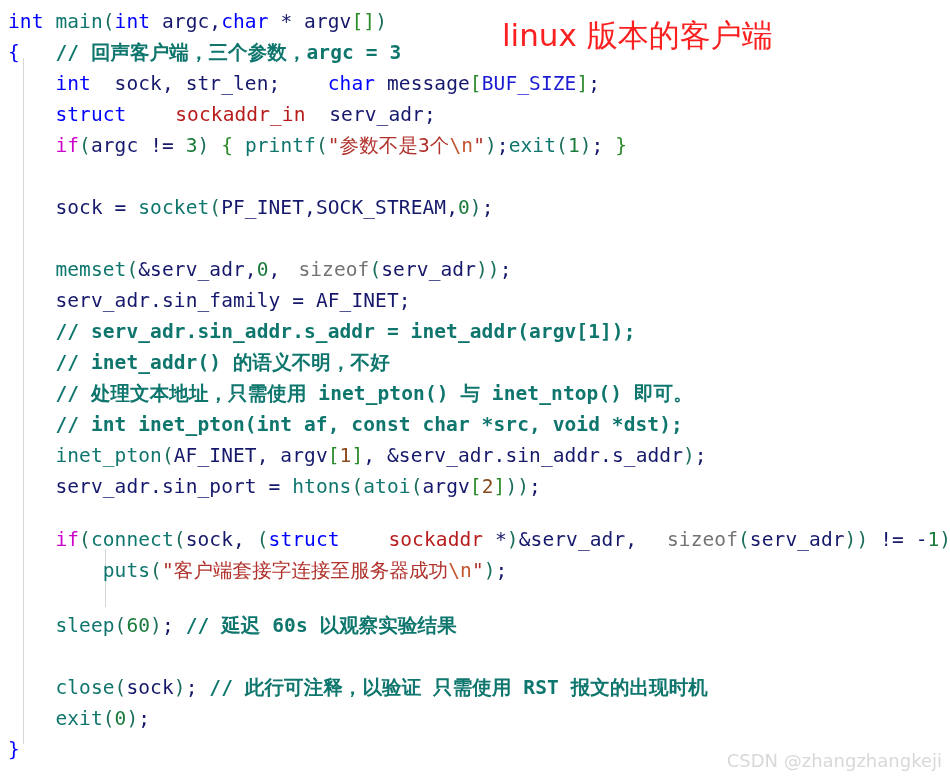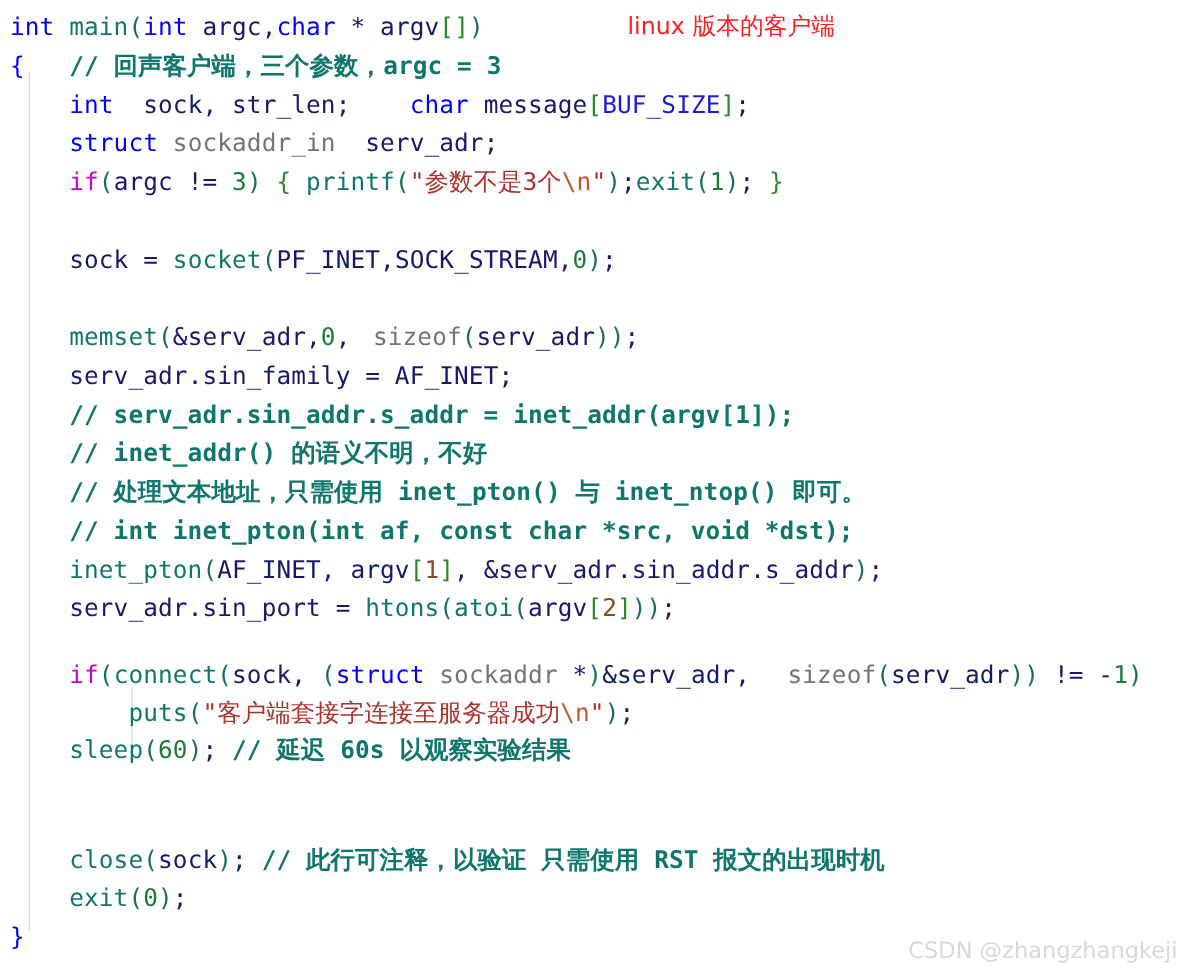--- a/index.html
+++ b/index.html
@@ -44,37 +44,37 @@
     letter-spacing: 0.1px;
     font-family: "DejaVu Sans Mono", "Liberation Mono", monospace;
   }
 
   
   .t-kw       { color: #0000ff; }                
   .t-ctrl     { color: #cc00cc; }                
   .t-sizeof   { color: #737373; margin-left: 18px; }                
   .t-fn       { color: #0f766e; }                
   .t-ident    { color: #16196b; }                
-  .t-type     { color: #737373; }                
+  .t-type     { color: #b91c1c; margin-left: 37px; }                
   .t-punct    { color: #16196b; }                
   .t-paren    { color: #1a6e5c; }                
   .t-bracket  { color: #2a8a2a; }                
   .t-num      { color: #1a7a3a; }                
   .t-str      { color: #b0312b; }                
   .t-esc      { color: #c2562e; }                
   .t-cmt      { color: #0f766e; font-weight: bold; }                
   .t-op       { color: #16196b; }                
 
   
   #annotation-title {
     position: absolute;
     left: 502px;
-    top: 6px;
+    top: 20px;
     font-family: "DejaVu Sans", "Liberation Sans", sans-serif;
-    font-size: 19px;
+    font-size: 31px;
     line-height: 30px;
     white-space: pre;
   }
 
   
   #watermark {
     position: absolute;
     right: 8px;
     bottom: 8px;
     color: #d8d8d8;
@@ -118,21 +118,21 @@
   <div class="code-line" style="top:378px"><span class="t-punct">    </span><span class="t-cmt">// 处理文本地址，只需使用 inet_pton() 与 inet_ntop() 即可。</span></div>
 
   <div class="code-line" style="top:440px"><span class="t-punct">    </span><span class="t-fn">inet_pton</span><span class="t-paren">(</span><span class="t-ident">AF_INET</span><span class="t-punct">, </span><span class="t-ident">argv</span><span class="t-bracket">[</span><span class="t-num" style="color:#8a4a1e">1</span><span class="t-bracket">]</span><span class="t-punct">, </span><span class="t-op">&amp;</span><span class="t-ident">serv_adr</span><span class="t-punct">.</span><span class="t-ident">sin_addr</span><span class="t-punct">.</span><span class="t-ident">s_addr</span><span class="t-paren">)</span><span class="t-punct">;</span></div>
 
   <div class="code-line" style="top:471px"><span class="t-punct">    </span><span class="t-ident">serv_adr</span><span class="t-punct">.</span><span class="t-ident">sin_port</span><span class="t-punct"> </span><span class="t-op">=</span><span class="t-punct"> </span><span class="t-fn">htons</span><span class="t-paren">(</span><span class="t-fn">atoi</span><span class="t-paren">(</span><span class="t-ident">argv</span><span class="t-bracket">[</span><span class="t-num" style="color:#8a4a1e">2</span><span class="t-bracket">]</span><span class="t-paren">))</span><span class="t-punct">;</span></div>
 
   <div class="code-line" style="top:524px"><span class="t-punct">    </span><span class="t-ctrl">if</span><span class="t-paren">(</span><span class="t-fn">connect</span><span class="t-paren">(</span><span class="t-ident">sock</span><span class="t-punct">, </span><span class="t-paren">(</span><span class="t-kw">struct</span><span class="t-punct"> </span><span class="t-type">sockaddr</span><span class="t-punct"> </span><span class="t-op">*</span><span class="t-paren">)</span><span class="t-op">&amp;</span><span class="t-ident">serv_adr</span><span class="t-punct">, </span><span class="t-sizeof">sizeof</span><span class="t-paren">(</span><span class="t-ident">serv_adr</span><span class="t-paren">))</span><span class="t-punct"> </span><span class="t-op">!=</span><span class="t-punct"> </span><span class="t-op">-</span><span class="t-num">1</span><span class="t-paren">)</span></div>
 
   <div class="code-line" style="top:555px"><span class="t-punct">        </span><span class="t-fn">puts</span><span class="t-paren">(</span><span class="t-str">"客户端套接字连接至服务器成功</span><span class="t-esc">\n</span><span class="t-str">"</span><span class="t-paren">)</span><span class="t-punct">;</span></div>
 
-  <div class="code-line" style="top:584px"><span class="t-punct">    </span><span class="t-fn">sleep</span><span class="t-paren">(</span><span class="t-num">60</span><span class="t-paren">)</span><span class="t-punct">; </span><span class="t-cmt">// 延迟 60s 以观察实验结果</span></div>
+  <div class="code-line" style="top:610px"><span class="t-punct">    </span><span class="t-fn">sleep</span><span class="t-paren">(</span><span class="t-num">60</span><span class="t-paren">)</span><span class="t-punct">; </span><span class="t-cmt">// 延迟 60s 以观察实验结果</span></div>
 
   <div class="code-line" style="top:672px"><span class="t-punct">    </span><span class="t-fn">close</span><span class="t-paren">(</span><span class="t-ident">sock</span><span class="t-paren">)</span><span class="t-punct">; </span><span class="t-cmt">// 此行可注释，以验证 只需使用 RST 报文的出现时机</span></div>
 
   <div class="code-line" style="top:703px"><span class="t-punct">    </span><span class="t-fn">exit</span><span class="t-paren">(</span><span class="t-num">0</span><span class="t-paren">)</span><span class="t-punct">;</span></div>
 
   <div class="code-line" style="top:734px"><span class="t-kw">}</span></div>
 
   <div id="annotation-title" style="color:#fb2020">linux 版本的客户端</div>
 
   <div id="watermark">CSDN @zhangzhangkeji</div>

